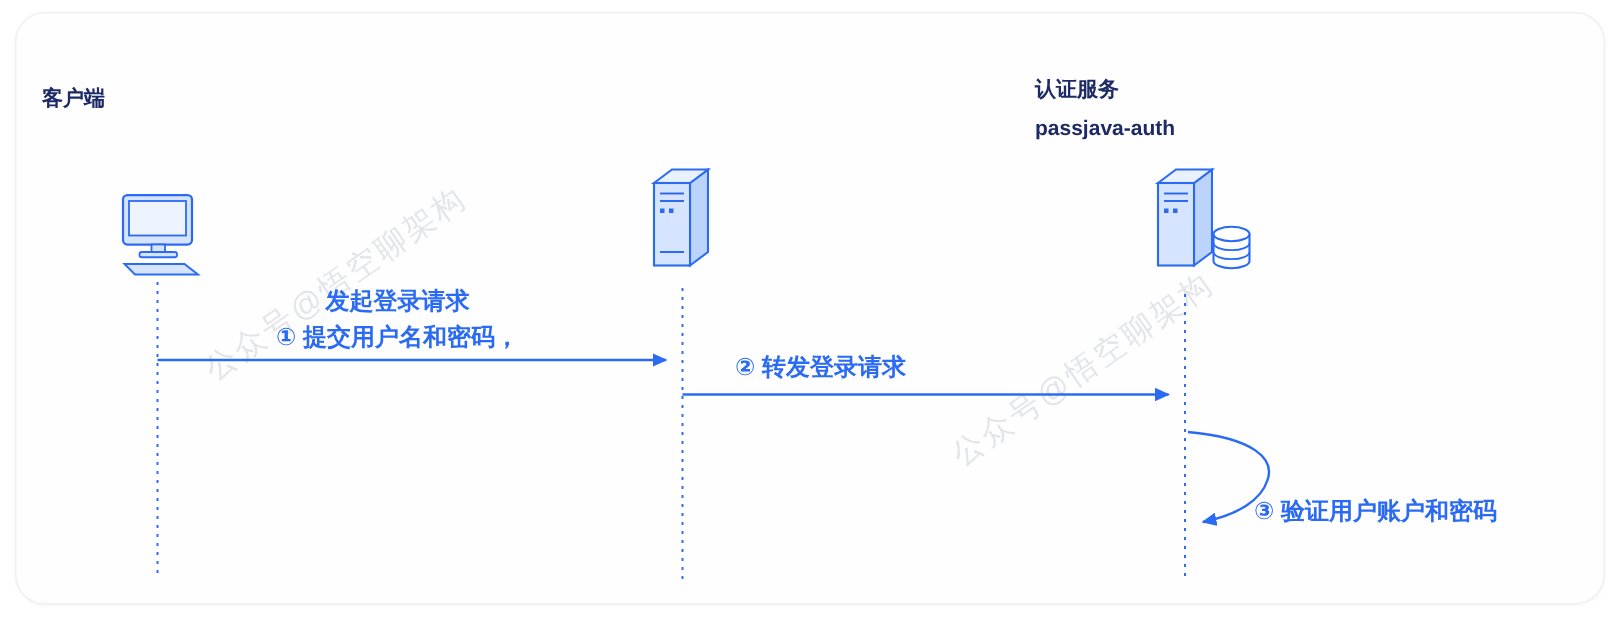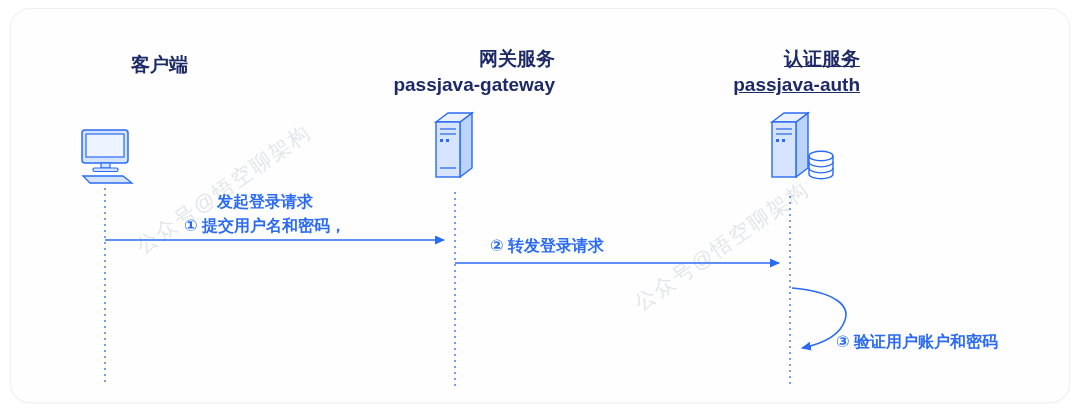--- a/index.html
+++ b/index.html
@@ -24,26 +24,26 @@
   .watermark{
     position:absolute;z-index:1;color:var(--watermark);opacity:.55;
     font-size:21px;letter-spacing:2px;white-space:nowrap;
     transform:rotate(-35deg);transform-origin:center;user-select:none;
   }
   .wm-1{left:120px;top:175px;}
   .wm-2{left:618px;top:232px;}
   .shape-layer{position:absolute;left:0;top:0;z-index:2;}
   .icon{position:absolute;z-index:3;}
   .participant-title{
-    position:absolute;z-index:4;text-align:right;
-    color:var(--title);font-weight:700;font-size:19px;line-height:26px;
+    position:absolute;z-index:4;text-align:left;
+    color:var(--title);font-weight:700;font-size:14px;line-height:26px;
   }
   .pt-client{left:28px;top:52px;width:160px;}
   .pt-gateway{left:355px;top:46px;width:200px;}
-  .pt-auth{left:660px;top:46px;width:200px;text-decoration:underline;}
+  .pt-auth{left:690px;top:46px;width:200px;}
   .msg-label{
     position:absolute;z-index:4;color:var(--accent);
     font-weight:700;font-size:16px;line-height:24px;white-space:nowrap;
   }
   .msg-1{left:140px;top:190px;width:250px;text-align:center;}
   .msg-2{left:490px;top:234px;width:230px;text-align:left;}
   .msg-3{left:836px;top:312px;margin-top:18px;}
 </style>
 </head>
 <body>
@@ -100,24 +100,20 @@
     <rect x="22" y="31" width="3" height="3" fill="#2b6bf3"></rect>
     <path d="M49 48 v18 a12 4.8 0 0 0 24 0 v-18" fill="#ffffff" stroke="#2b6bf3" stroke-width="1.4"></path>
     <ellipse cx="61" cy="48" rx="12" ry="4.8" fill="#ffffff" stroke="#2b6bf3" stroke-width="1.4"></ellipse>
     <path d="M49 54 a12 4.8 0 0 0 24 0" fill="none" stroke="#2b6bf3" stroke-width="1.2"></path>
     <path d="M49 60 a12 4.8 0 0 0 24 0" fill="none" stroke="#2b6bf3" stroke-width="1.2"></path>
   </svg>
 
   <div class="participant-title pt-client">
     <div>客户端</div>
   </div>
-  <div class="participant-title pt-gateway">
-    <div>网关服务</div>
-    <div>passjava-gateway</div>
-  </div>
   <div class="participant-title pt-auth">
     <div>认证服务</div>
     <div>passjava-auth</div>
   </div>
 
   <div class="msg-label msg-1">
     <div>发起登录请求</div>
     <div>① 提交用户名和密码，</div>
   </div>
   <div class="msg-label msg-2">② 转发登录请求</div>

